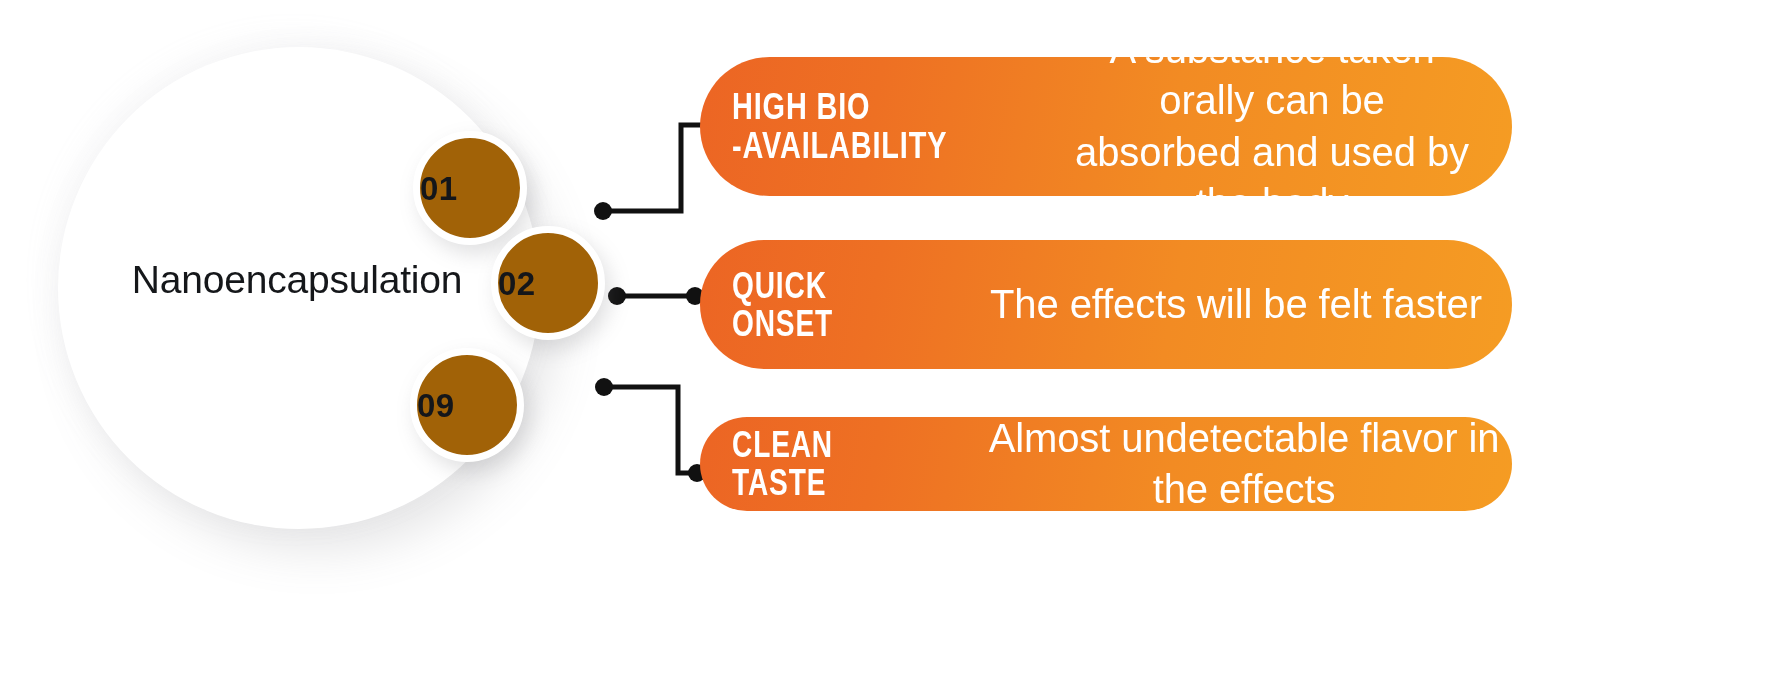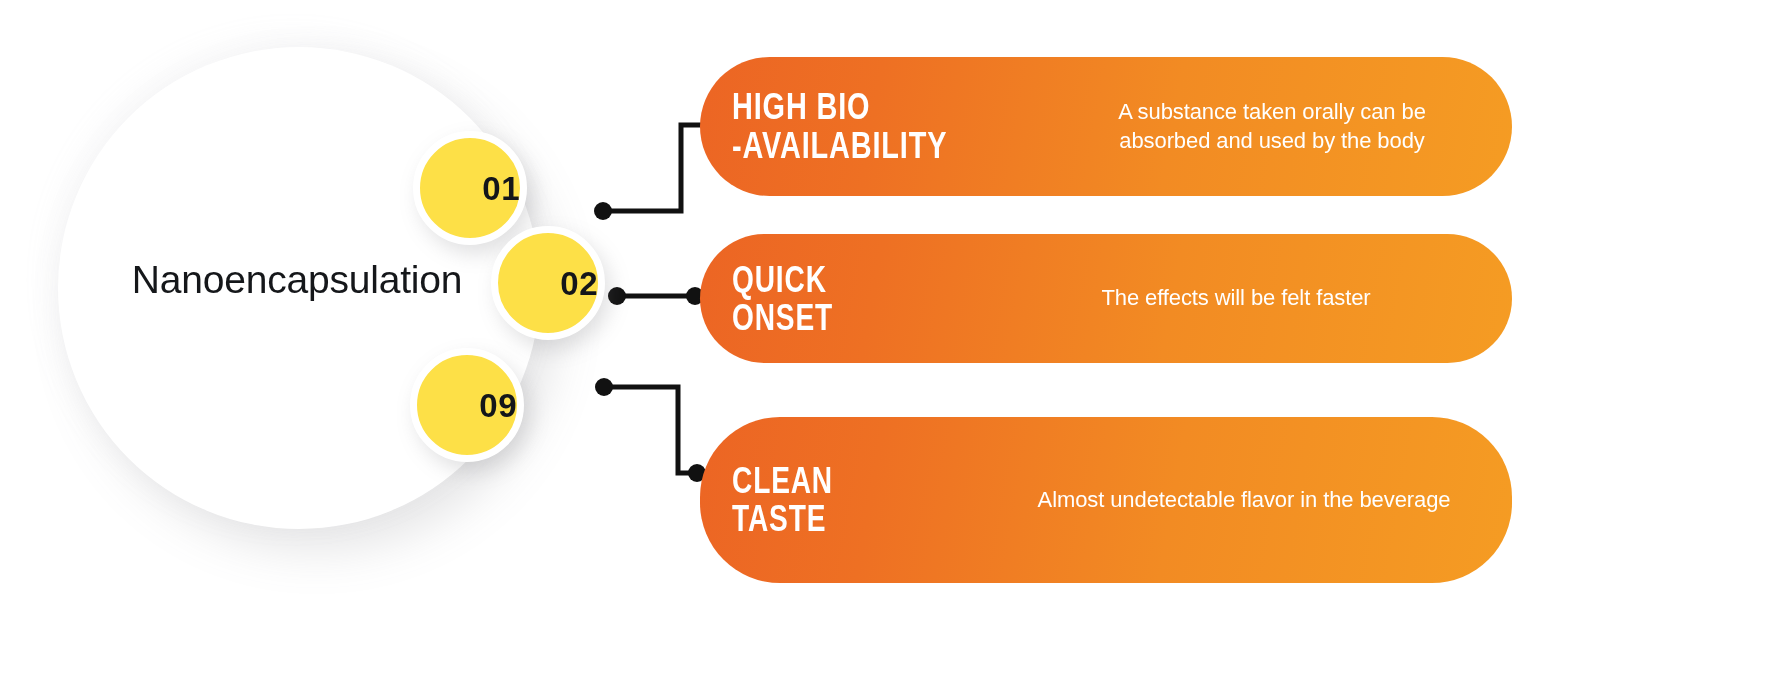--- a/index.html
+++ b/index.html
@@ -56,26 +56,26 @@
     height: 698px;
     pointer-events: none;
   }
 
   
   .step-circle {
     position: absolute;
     width: 114px;
     height: 114px;
     border-radius: 50%;
-    background: #fde047;
+    background: #a16207;
     border: 7px solid #ffffff;
     box-sizing: border-box;
     display: flex;
     align-items: center;
-    justify-content: flex-end;
+    justify-content: flex-start;
     box-shadow: 6px 9px 20px rgba(120,120,125,0.22);
   }
   .step-circle span {
     font-size: 33px;
     font-weight: 700;
     color: #14161a;
     letter-spacing: 0.5px;
     line-height: 1;
   }
   .step-1 { left: 413px; top: 131px; }
@@ -89,39 +89,39 @@
     width: 812px;
     border-radius: 80px;
     background: linear-gradient(100deg, #EC6524 0%, #EE7023 22%, #F28B23 58%, #F59C23 100%);
     display: flex;
     align-items: center;
     box-sizing: border-box;
     padding-left: 32px;
     gap: 44px;
   }
   .bar-1 { top: 57px;  height: 139px; }
-  .bar-2 { top: 234px; height: 129px; }
-  .bar-3 { top: 417px; height: 166px; }
+  .bar-2 { top: 240px; height: 129px; }
+  .bar-3 { top: 417px; height: 94px; }
 
   .bar-title {
     color: #ffffff;
     font-family: "Liberation Sans Narrow", "Liberation Sans", sans-serif;
     font-weight: 700;
     font-size: 36px;
     line-height: 1.05;
     letter-spacing: 1.1px;
     transform: scaleX(0.78);
     transform-origin: left center;
     white-space: pre-line;
     flex: 0 0 auto;
     width: 300px;
   }
   .bar-desc {
     color: #ffffff;
-    font-size: 22px;
+    font-size: 40px;
     font-weight: 400;
     line-height: 1.28;
     letter-spacing: -0.1px;
     flex: 1 1 auto;
     text-align: center;
     padding-right: 26px;
     white-space: pre-line;
   }
   .bar-1 .bar-title { width: 286px; font-size: 37px; }
   .bar-1 .bar-desc  { padding-right: 30px; }
@@ -171,16 +171,16 @@
 
   <div class="bar bar-2">
     <div class="bar-title">QUICK
 ONSET</div>
     <div class="bar-desc">The effects will be felt faster</div>
   </div>
 
   <div class="bar bar-3">
     <div class="bar-title">CLEAN
 TASTE</div>
-    <div class="bar-desc">Almost undetectable flavor in the beverage</div>
+    <div class="bar-desc">Almost undetectable flavor in the effects</div>
   </div>
 
 </div>
 
 </body></html>

